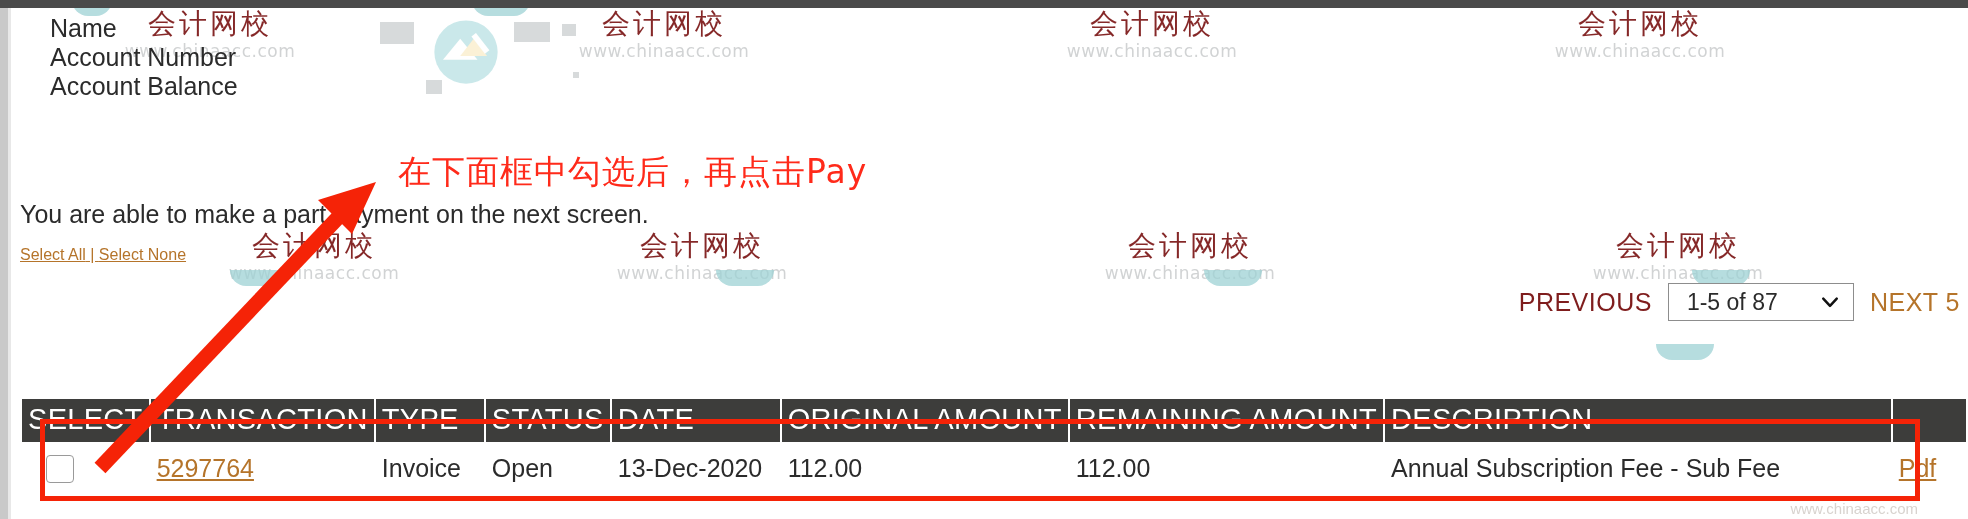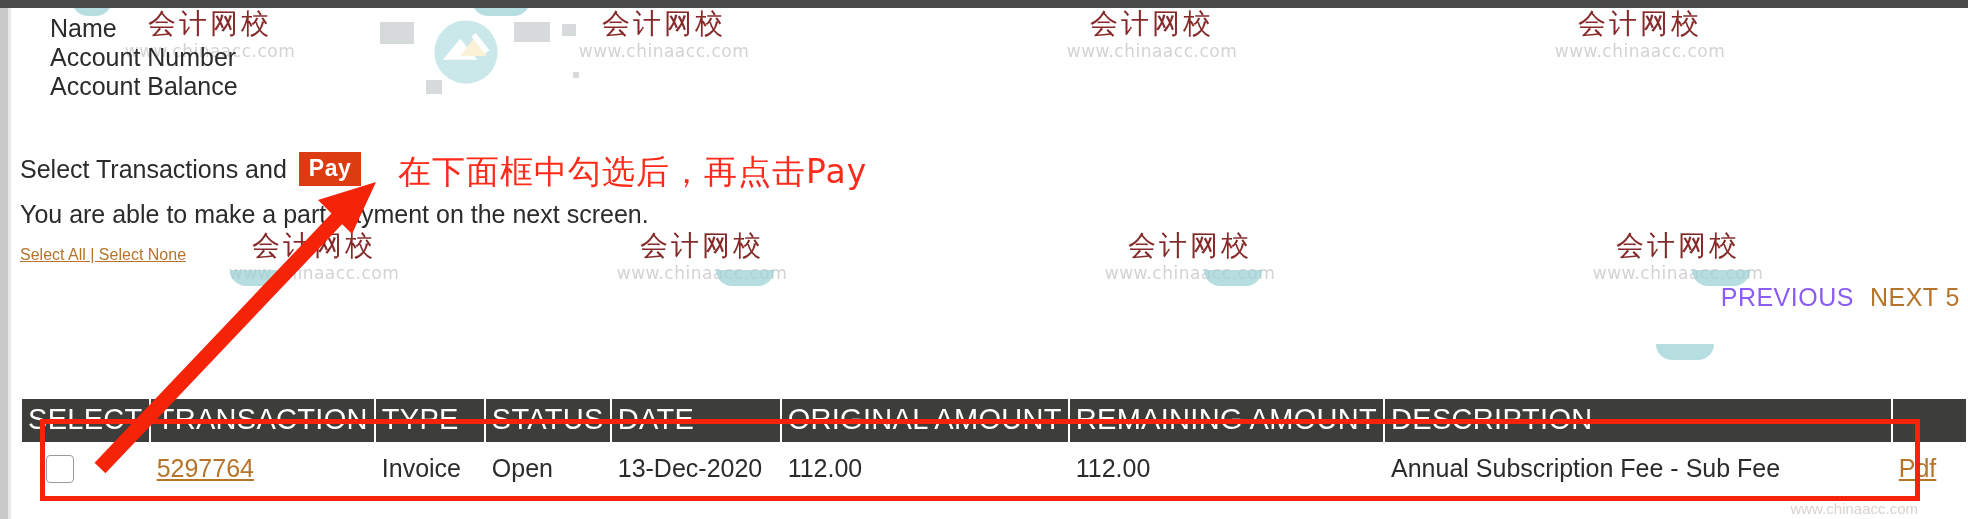--- a/index.html
+++ b/index.html
@@ -166,21 +166,21 @@
   .pager {
     position: absolute;
     right: 8px; top: 283px;
     display: flex;
     align-items: center;
     gap: 16px;
     z-index: 12;
   }
   .pager-prev {
     font-size: 25px;
-    color: #8b5cf6;
+    color: #7f1d1d;
     letter-spacing: .5px;
   }
   .pager-next {
     font-size: 25px;
     color: #b5742a;
     letter-spacing: .5px;
     font-weight: 400;
   }
   .pager-select {
     position: relative;
@@ -361,35 +361,37 @@
   </div>
 
   <div class="bottom-faint">www.chinaacc.com</div>
 
   <div class="acct-block">
     <div class="acct-line">Name</div>
     <div class="acct-line">Account Number</div>
     <div class="acct-line">Account Balance</div>
   </div>
 
-  <div class="sel-trans-row">
-    <span class="sel-trans-label">Select Transactions and</span>
-    <span class="pay-btn">Pay</span>
-  </div>
 
   <div class="annotation-cn">在下面框中勾选后，再点击Pay</div>
 
   <div class="part-payment">You are able to make a part payment on the next screen.</div>
 
   <div class="select-links">
     <a>Select All</a><span class="sep"> | </span><a>Select None</a>
   </div>
 
   <div class="pager">
     <span class="pager-prev">PREVIOUS</span>
+    <div class="pager-select">
+      <span class="val">1-5 of 87</span>
+      <svg class="caret" viewBox="0 0 16 16">
+        <path d="M2 5 L8 11.5 L14 5" stroke="#111" stroke-width="2.2" fill="none" stroke-linecap="round" stroke-linejoin="round"></path>
+      </svg>
+    </div>
     <span class="pager-next">NEXT 5</span>
   </div>
 
   <table class="tbl">
     <thead>
       <tr class="thead-row">
         <th class="c-select">SELECT</th>
         <th class="c-trans">TRANSACTION</th>
         <th class="c-type">TYPE</th>
         <th class="c-status">STATUS</th>

